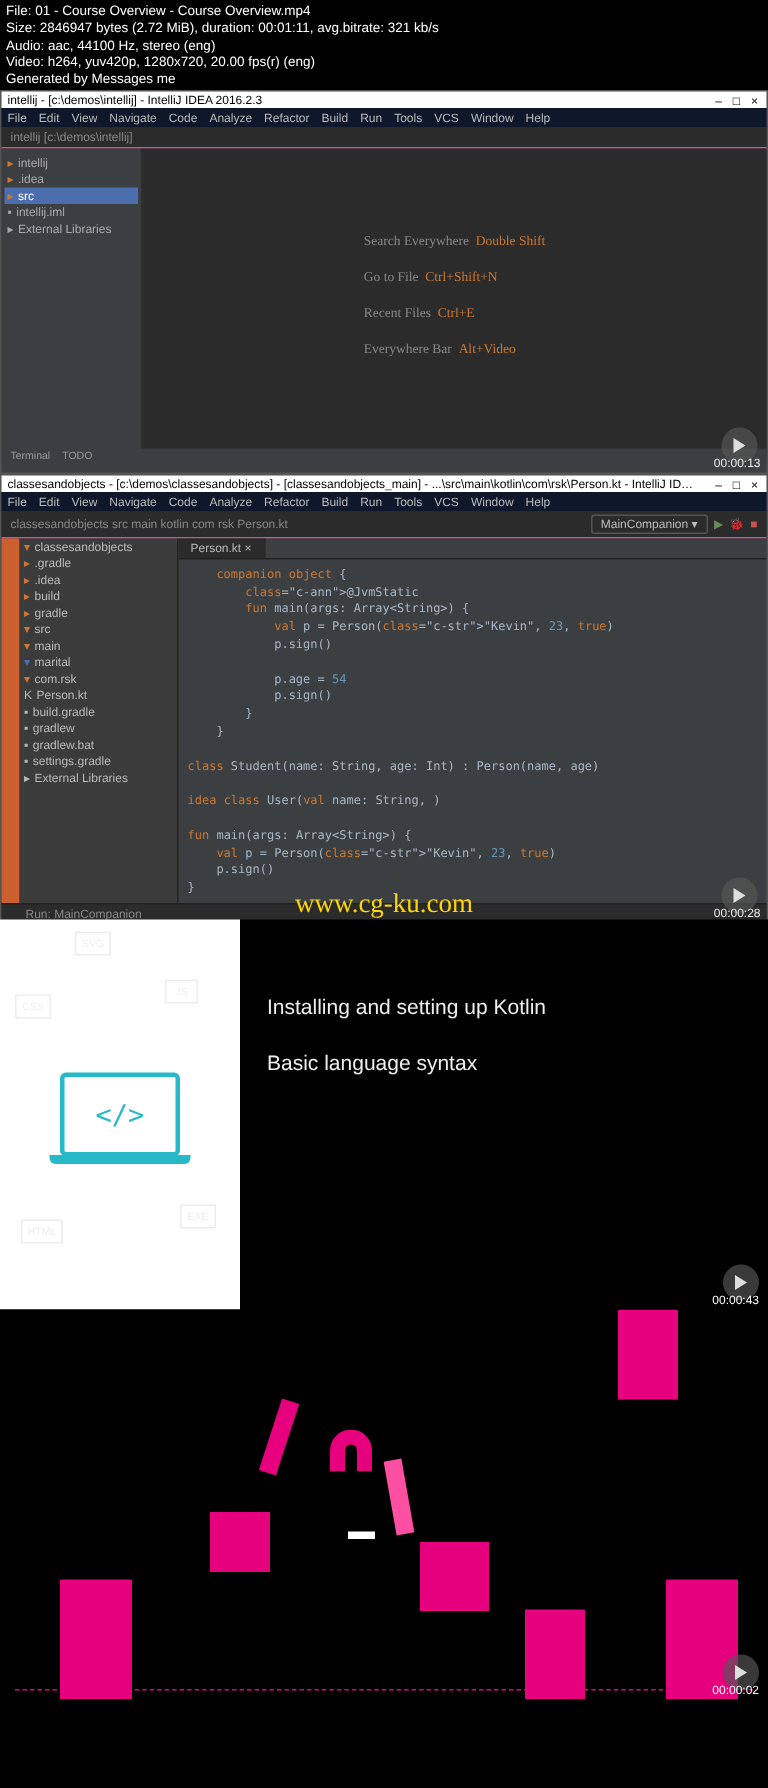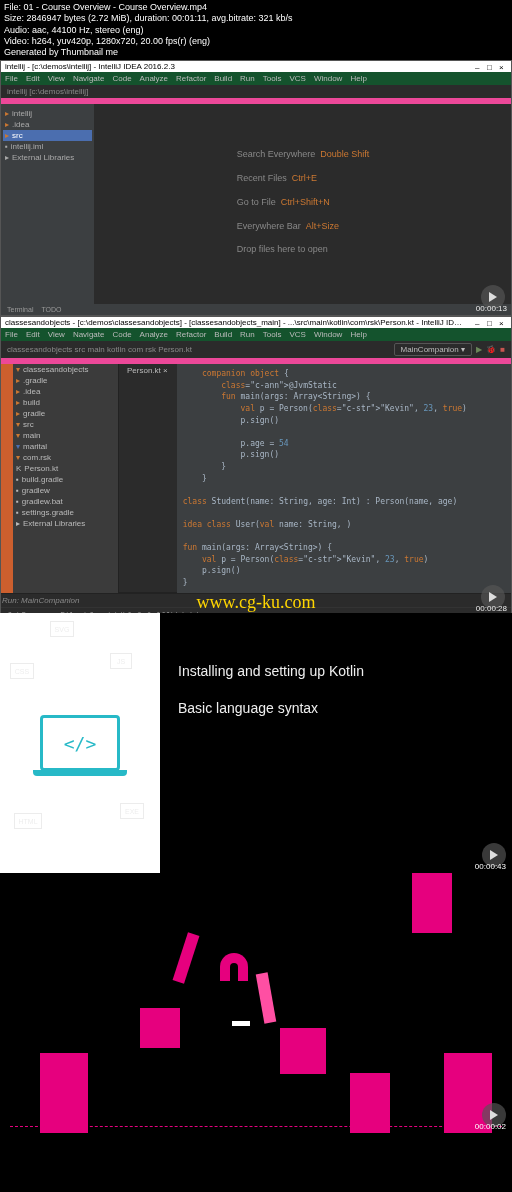--- a/index.html
+++ b/index.html
@@ -4,40 +4,40 @@
 <style>
   * { margin: 0; padding: 0; box-sizing: border-box; }
   body { width: 512px; background: #000; font-family: Arial, sans-serif; font-size: 9px; color: #ccc; }
 
   
   .meta { background: #000; color: #fff; padding: 2px 4px; font-size: 9px; line-height: 1.25; }
   .meta div { white-space: pre; }
 
   
   .ide { background: #3c3f41; border: 1px solid #555; position: relative; }
-  .titlebar { background: #fff; color: #000; font-size: 8px; padding: 1px 4px; display:flex; align-items:center; justify-content:space-between; }
+  .titlebar { background: #fff; color: #000; font-size: 8px; padding: 1px 4px; display:flex; align-items:center; justify-content:space-between;text-align:center; }
   .winbtns { display:flex; gap:4px; }
   .winbtn { width:8px; height:8px; display:inline-block; }
 
-  .menubar { background: #14532d; color: #bbb; font-size: 8px; padding: 2px 4px; display:flex; gap:8px; }
+  .menubar { background: #0f172a; color: #bbb; font-size: 8px; padding: 2px 4px; display:flex; gap:8px; }
   .menubar span { cursor: default; }
 
-  .breadcrumb { background: #2b2b2b; color: #888; font-size: 8px; padding: 2px 6px; border-bottom:6px solid #ec4899; display:flex; justify-content:space-between; align-items:center; }
+  .breadcrumb { background: #2b2b2b; color: #888; font-size: 8px; padding: 2px 6px; border-bottom:1px solid #ec4899; display:flex; justify-content:space-between; align-items:center; }
 
   .body { display:flex; }
   .sidebar { width: 94px; background: #3c3f41; font-size: 8px; color: #aaa; padding: 4px 2px; border-right:1px solid #2b2b2b; }
   .sidebar .tree-row { display:flex; align-items:center; gap:3px; padding: 1px 2px; }
   .sidebar .tree-row .fld { color:#cc7832; }
   .sidebar .sel { background:#4b6eaf; color:#fff; }
   .indent1 { padding-left: 10px; }
   .indent2 { padding-left: 18px; }
   .indent3 { padding-left: 26px; }
 
   .editor { flex:1; background:#2b2b2b; position:relative; min-height: 200px; }
-  .editor-tips { position:absolute; top:50%; left:50%; transform:translate(-50%,-50%); color:#888; font-size:9px; line-height:2.2; text-align:left; }
+  .editor-tips { position:absolute; top:50%; left:50%; transform:translate(-50%,-50%); color:#888; font-size:9px; line-height:2.2; text-align:left;font-family:Liberation Serif, serif; }
   .editor-tips .kw { color:#cc7832; }
   .editor-tips .row { margin-bottom:4px; }
 
   .code { font-family: Menlo, Consolas, monospace; font-size:8px; color:#a9b7c6; padding: 4px 6px; line-height:1.45; white-space:pre; overflow:hidden; }
   .c-kw { color:#cc7832; }
   .c-num { color:#6897bb; }
 
   .tabbar { background:#3c3f41; display:flex; border-bottom:1px solid #222; }
   .tab { font-size:8px; padding:2px 8px; color:#bbb; background:#515658; border-right:1px solid #2b2b2b; }
   .tab.active { background:#2b2b2b; }
@@ -85,21 +85,21 @@
   .timestamp-br { position:absolute; right:6px; bottom:2px; color:#fff; font-size:8px; }
 </style>
 </head>
 <body>
 
 <div class="meta">
   <div>File: 01 - Course Overview - Course Overview.mp4</div>
   <div>Size: 2846947 bytes (2.72 MiB), duration: 00:01:11, avg.bitrate: 321 kb/s</div>
   <div>Audio: aac, 44100 Hz, stereo (eng)</div>
   <div>Video: h264, yuv420p, 1280x720, 20.00 fps(r) (eng)</div>
-  <div>Generated by Thumbnail me</div>
+  <div>Generated by Messages me</div>
 </div>
 
 <div class="ide" style="height:256px;">
   <div class="titlebar">
     <span>intellij - [c:\demos\intellij] - IntelliJ IDEA 2016.2.3</span>
     <span class="winbtns">
       <span class="winbtn">–</span>
       <span class="winbtn">□</span>
       <span class="winbtn">×</span>
     </span>
@@ -141,24 +141,23 @@
           <span>intellij.iml</span>
         </div>
       <div class="tree-row">
           <span>▸</span>
           <span>External Libraries</span>
         </div>
     </div>
     <div class="editor">
       <div class="editor-tips">
         <div class="row"><span>Search Everywhere</span> &nbsp;<span class="kw">Double Shift</span></div>
+        <div class="row"><span>Go to File</span> &nbsp;<span class="kw">Ctrl+Shift+N</span></div>
         <div class="row"><span>Recent Files</span> &nbsp;<span class="kw">Ctrl+E</span></div>
-        <div class="row"><span>Go to File</span> &nbsp;<span class="kw">Ctrl+Shift+N</span></div>
-        <div class="row"><span>Everywhere Bar</span> &nbsp;<span class="kw">Alt+Size</span></div>
-        <div class="row"><span>Drop files here to open</span></div>
+        <div class="row"><span>Everywhere Bar</span> &nbsp;<span class="kw">Alt+Video</span></div>
       </div>
     </div>
   </div>
   <div class="statusbar">
     <span>Terminal</span>
     <span>TODO</span>
   </div>
   <div class="play"></div>
   <div class="tc">00:00:13</div>
 </div>
@@ -253,21 +252,21 @@
         </div>
       <div class="tree-row indent1">
           <span>▪</span>
           <span>settings.gradle</span>
         </div>
       <div class="tree-row">
           <span>▸</span>
           <span>External Libraries</span>
         </div>
     </div>
-    <div style="flex:1; display:flex; flex-direction:row;">
+    <div style="flex:1; display:flex; flex-direction:column;">
       <div class="tabbar">
         <div class="tab active"><span>Person.kt</span> ×</div>
       </div>
       <div class="code" id="code-area">    <span class="c-kw">companion</span> <span class="c-kw">object</span> {
         <span <span="" class="c-kw">class</span>="c-ann"&gt;@JvmStatic
         <span class="c-kw">fun</span> main(args: Array&lt;String&gt;) {
             <span class="c-kw">val</span> p = Person(<span <span="" class="c-kw">class</span>="c-str"&gt;"Kevin", <span class="c-num">23</span>, <span class="c-kw">true</span>)
             p.sign()
 
             p.age = <span class="c-num">54</span>
@@ -279,21 +278,21 @@
 
 <span class="c-kw">idea</span> <span class="c-kw">class</span> User(<span class="c-kw">val</span> name: String, )
 
 <span class="c-kw">fun</span> main(args: Array&lt;String&gt;) {
     <span class="c-kw">val</span> p = Person(<span <span="" class="c-kw">class</span>="c-str"&gt;"Kevin", <span class="c-num">23</span>, <span class="c-kw">true</span>)
     p.sign()
 }</div>
     </div>
   </div>
   <div class="bottom">
-    <div style="padding:2px 1px; border-bottom:1px solid #333;font-style:italic;">Run: MainCompanion</div>
+    <div style="padding:2px 16px; border-bottom:1px solid #333;">Run: MainCompanion</div>
     <div class="run-out">C:\Program Files\Java\jdk1.8.0_101\bin\java ...
 Kevin aged 23 can sign documents (and their marital status is true)
 Kevin aged 54 can sign documents (and their marital status is true)
 
 Process finished with exit code 0</div>
   </div>
   <div class="statusbar">
     <span>Terminal</span>
     <span class="orange">Messages</span>
     <span>Run</span>

